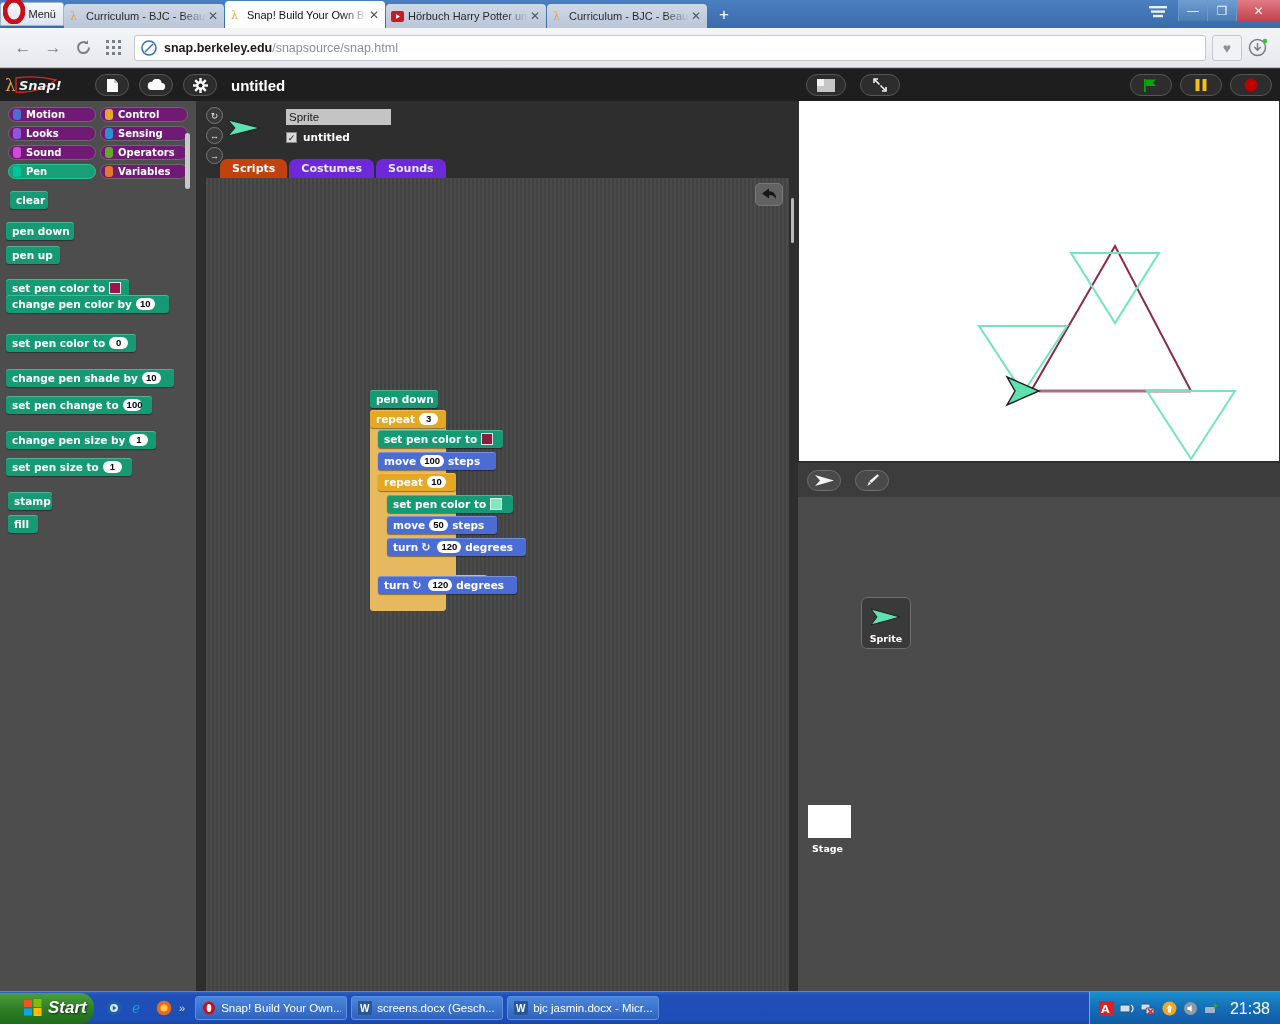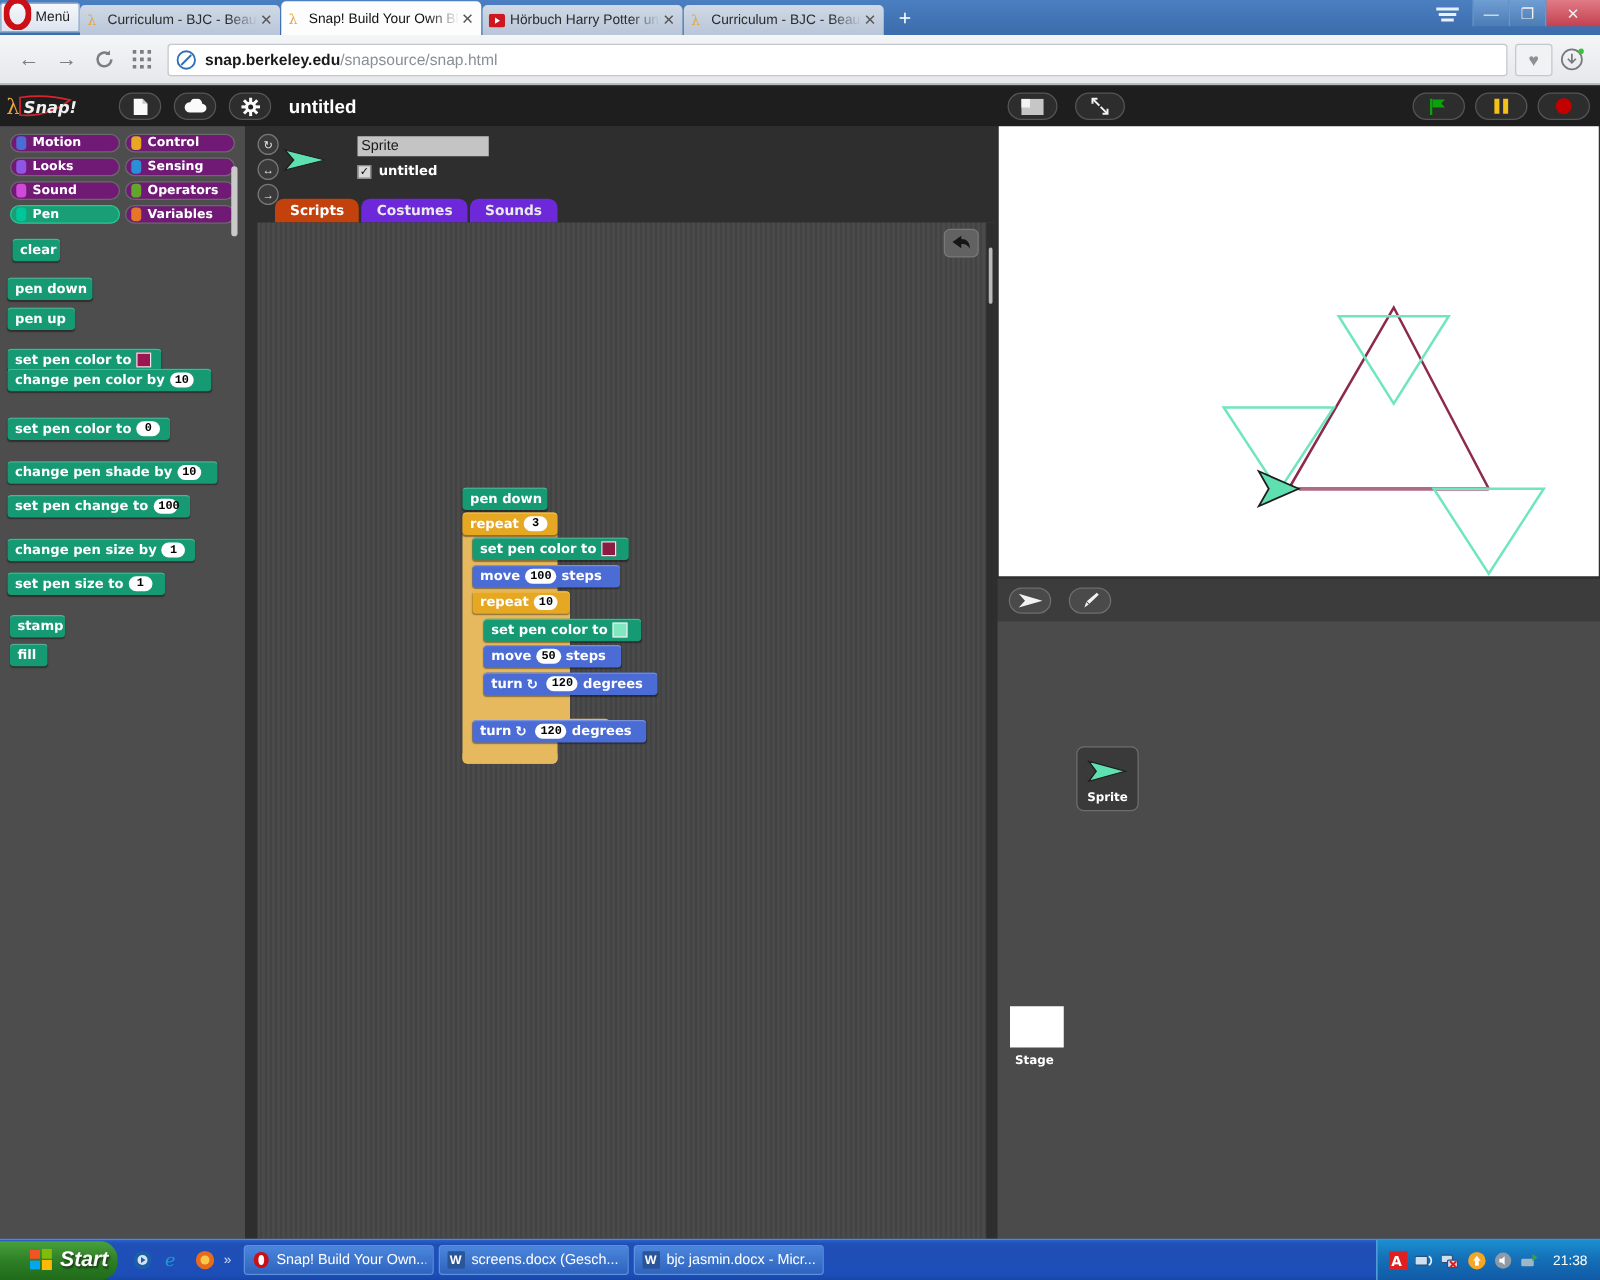--- a/index.html
+++ b/index.html
@@ -132,21 +132,21 @@
     box-shadow: inset 0 1px 0 rgba(255,255,255,.25), 0 1px 1px rgba(0,0,0,.4);
   }
   .blk.pen  { background: #159a73; }
   .blk.motion { background: #4a6cd4; }
   .blk.ctrl { background: #e6a822; }
   .blk .num {
     background: #fff; color: #000; border-radius: 8px;
     min-width: 19px; height: 12px; margin: 0 4px;
     font-size: 9.5px; font-weight: bold; text-align: center;
     line-height: 12px; padding: 0 4px;
-    font-family: Liberation Mono, monospace;
+    font-family: Liberation Sans, sans-serif;
   }
   .blk .swatch { width: 12px; height: 12px; margin-left: 4px;
     border: 1px solid #e8e8e8; }
   .blk .turnicon { margin: 0 3px; font-size: 11px; }
 
   
   .sprite-head {
     position: absolute; left: 196px; top: 32px; width: 600px; height: 58px;
     background: #2e2e2e;
   }
@@ -255,21 +255,21 @@
     display: flex; align-items: center; justify-content: center; }
   .task .tl { white-space: nowrap; overflow: hidden; }
   .tray {
     position: absolute; right: 0; top: 0; height: 33px;
     display: flex; align-items: center; padding: 0 8px 0 8px;
     background: linear-gradient(#1b8fd0, #1570b8 45%, #1059a5);
     border-left: 1px solid #5fb4e8;
   }
   .tray .tri { width: 17px; height: 17px; margin-right: 4px;
     display: flex; align-items: center; justify-content: center; }
-  .clock { color: #fff; font-size: 11px; margin-left: 6px; margin-right: 2px; }
+  .clock { color: #fff; font-size: 16px; margin-left: 6px; margin-right: 2px; }
   .word-ico { background: #2a5699; color: #fff; font-size: 10px; font-weight: bold;
     width: 14px; height: 14px; display: flex; align-items: center;
     justify-content: center; border-radius: 1px; }
 </style>
 </head>
 <body>
 
 <div id="root">
 
   <div class="browser-tabstrip">

